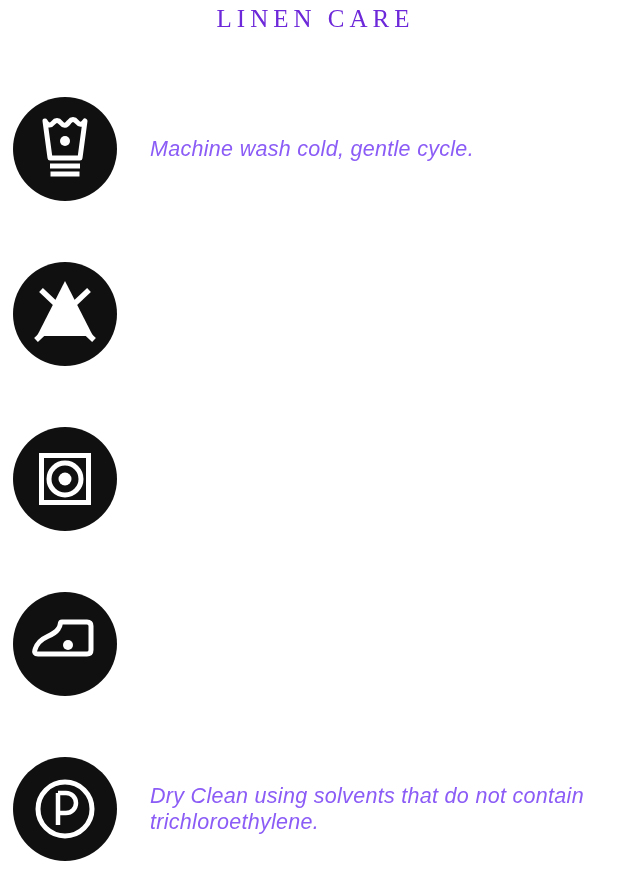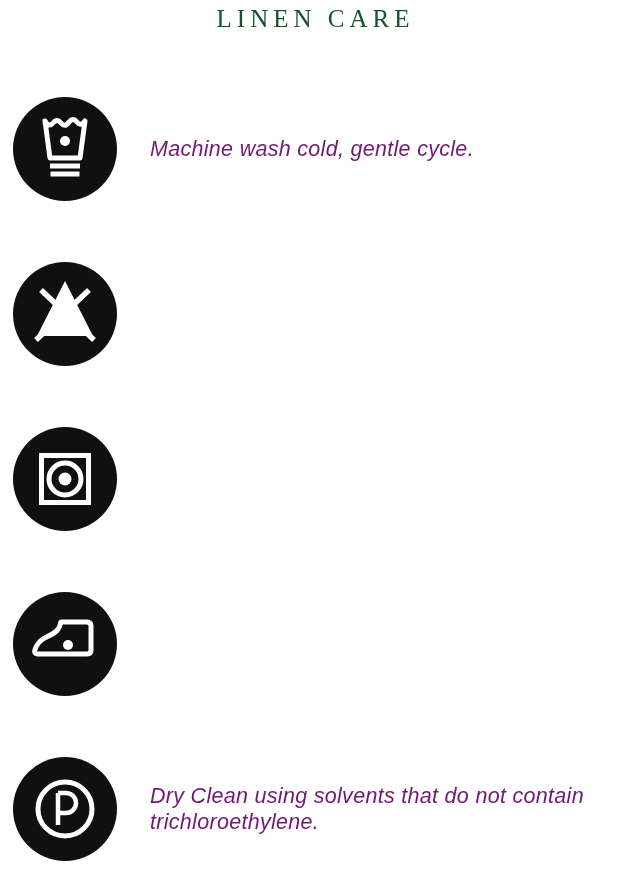--- a/index.html
+++ b/index.html
@@ -14,21 +14,21 @@
     font-family: "Liberation Sans", sans-serif;
     position: relative;
   }
   .page-title {
     padding-top: 4px;
     text-align: center;
     font-family: "Liberation Serif", serif;
     font-weight: 400;
     font-size: 25px;
     letter-spacing: 5px;
-    color: #14532d;
+    color: #6d28d9;
     line-height: 30px;
   }
   .care-list {
     margin: 0;
   }
   .care-row {
     display: flex;
     align-items: center;
     padding-left: 13px;
     margin-top: 61px;
@@ -47,21 +47,21 @@
     height: 104px;
   }
   .care-text {
     margin-left: 33px;
     width: 478px;
     font-family: "Liberation Sans", sans-serif;
     font-style: italic;
     font-size: 21.5px;
     line-height: 26px;
     letter-spacing: 0.3px;
-    color: #701a75;
+    color: #8b5cf6;
     white-space: pre-line;
   }
 </style>
 </head>
 <body>
 
 <div class="page-title">LINEN CARE</div>
 
 <div class="care-list">
 

